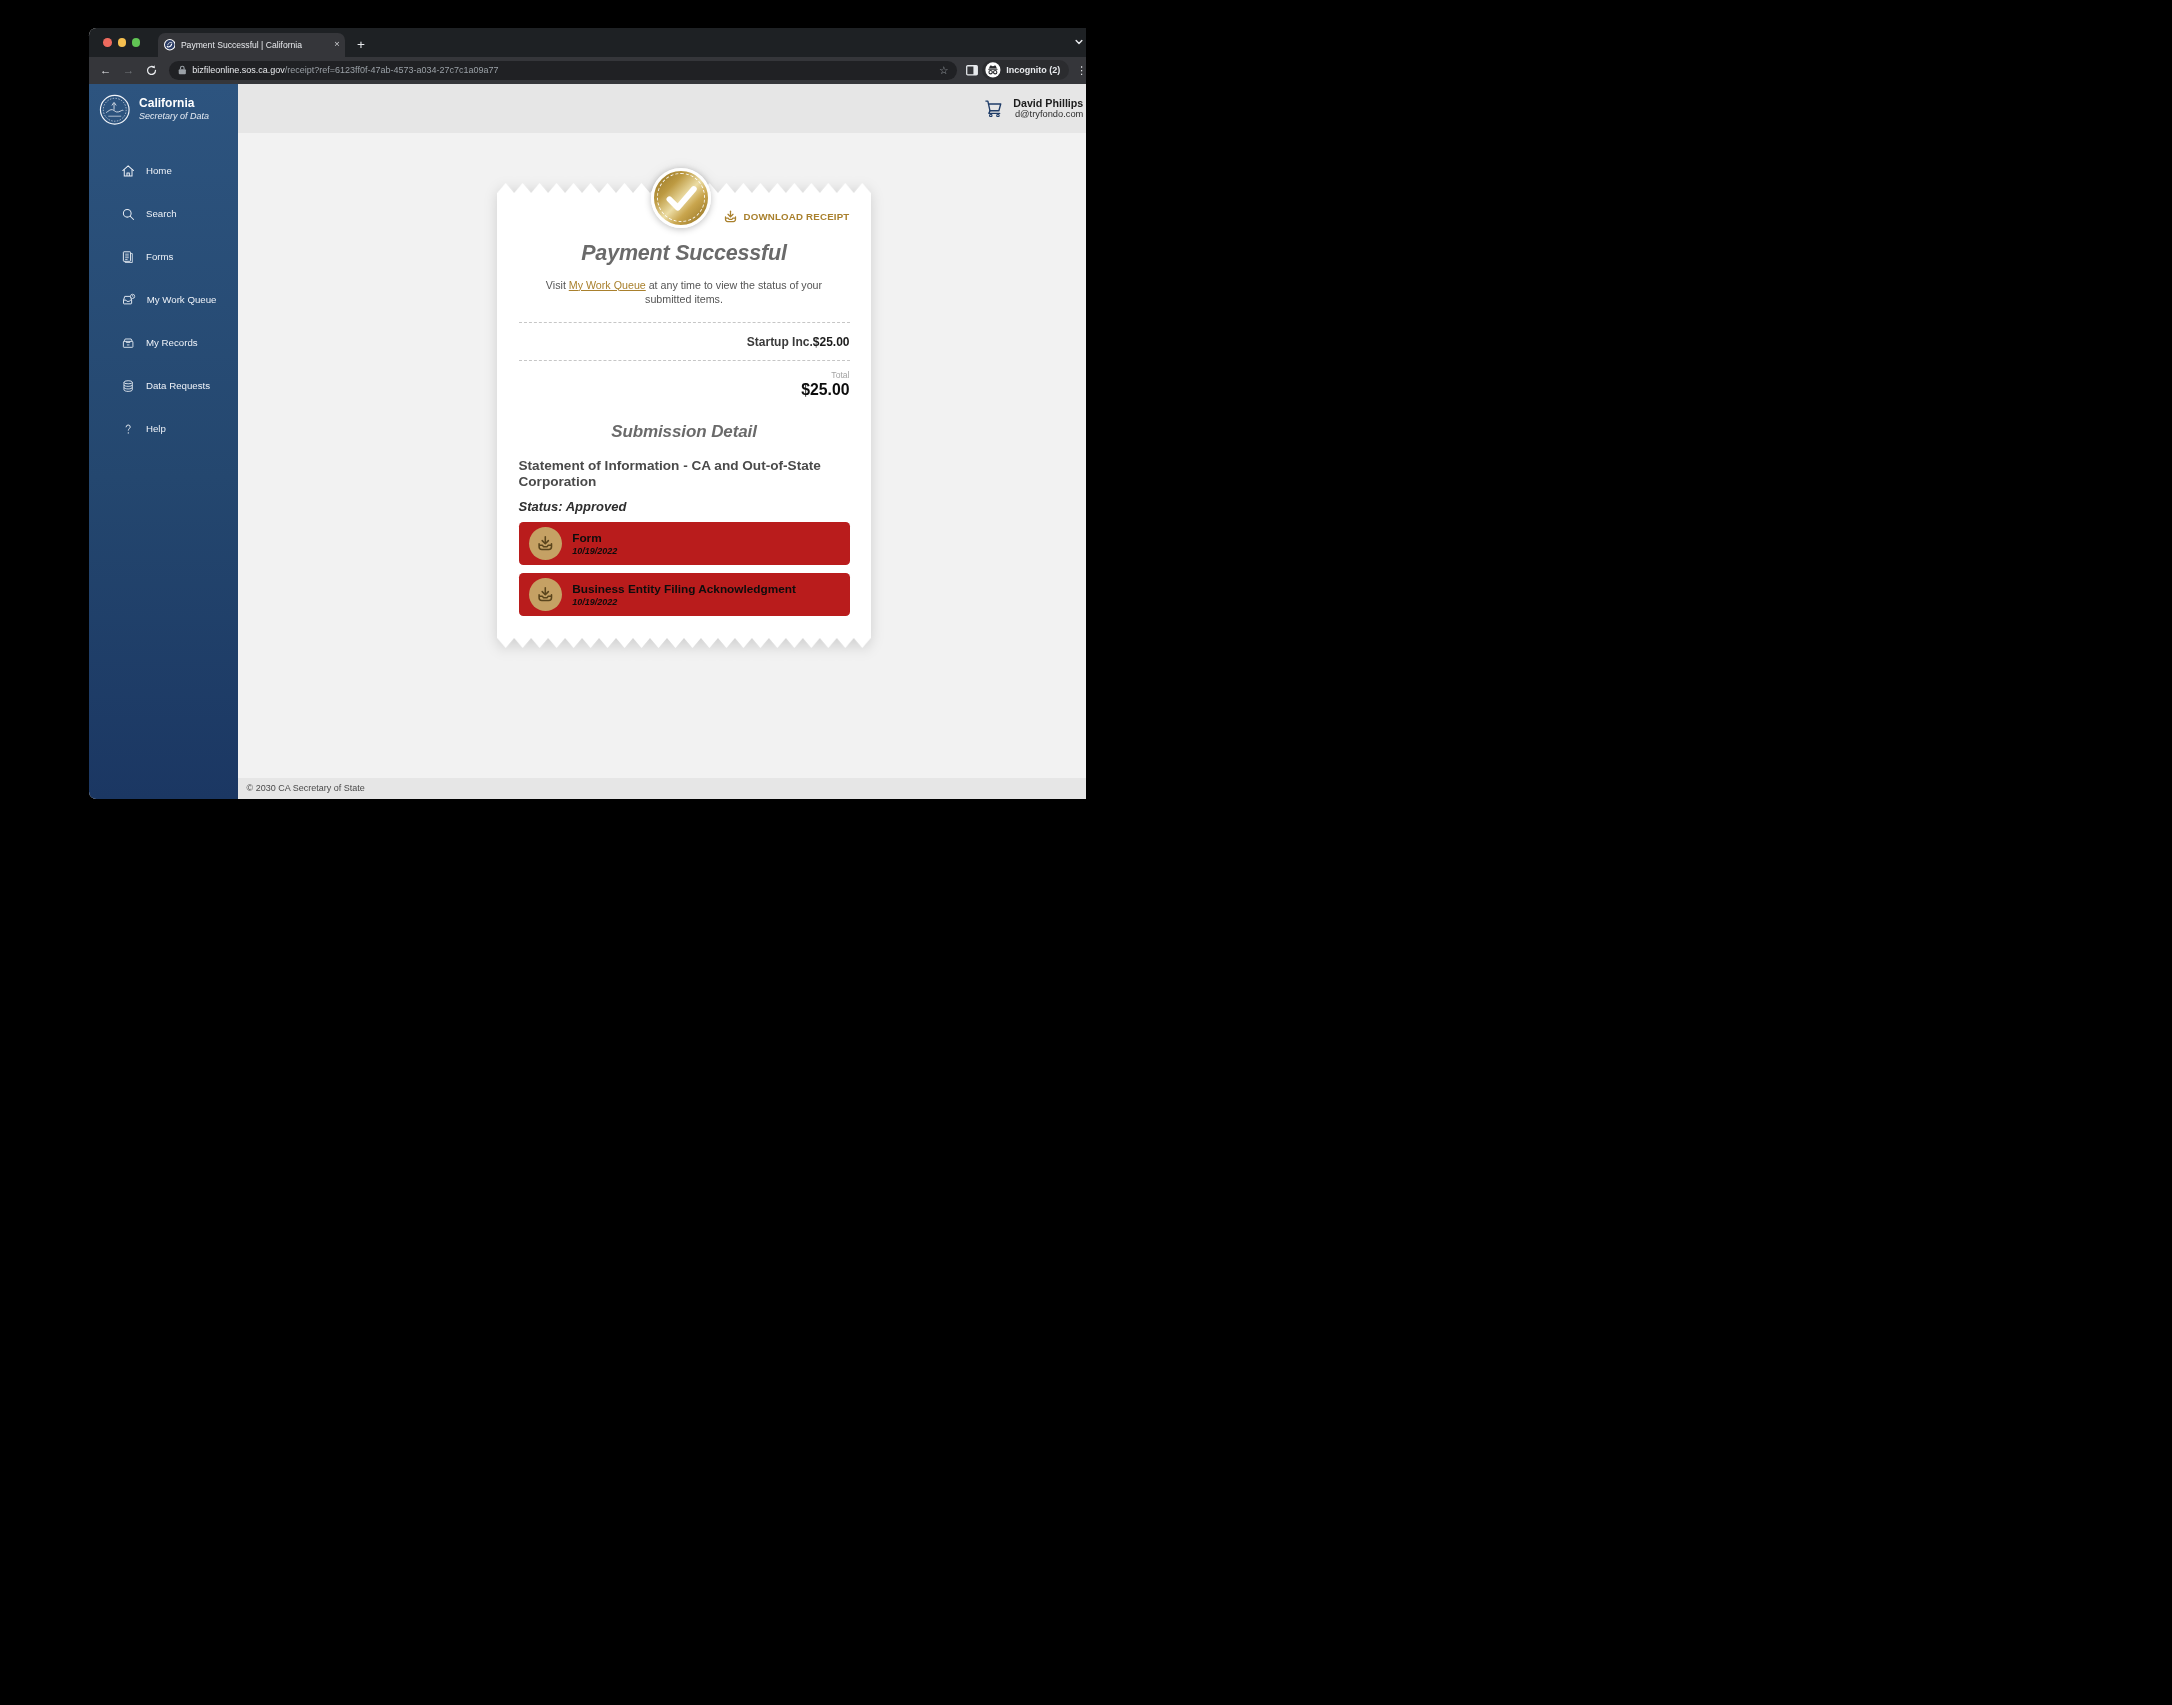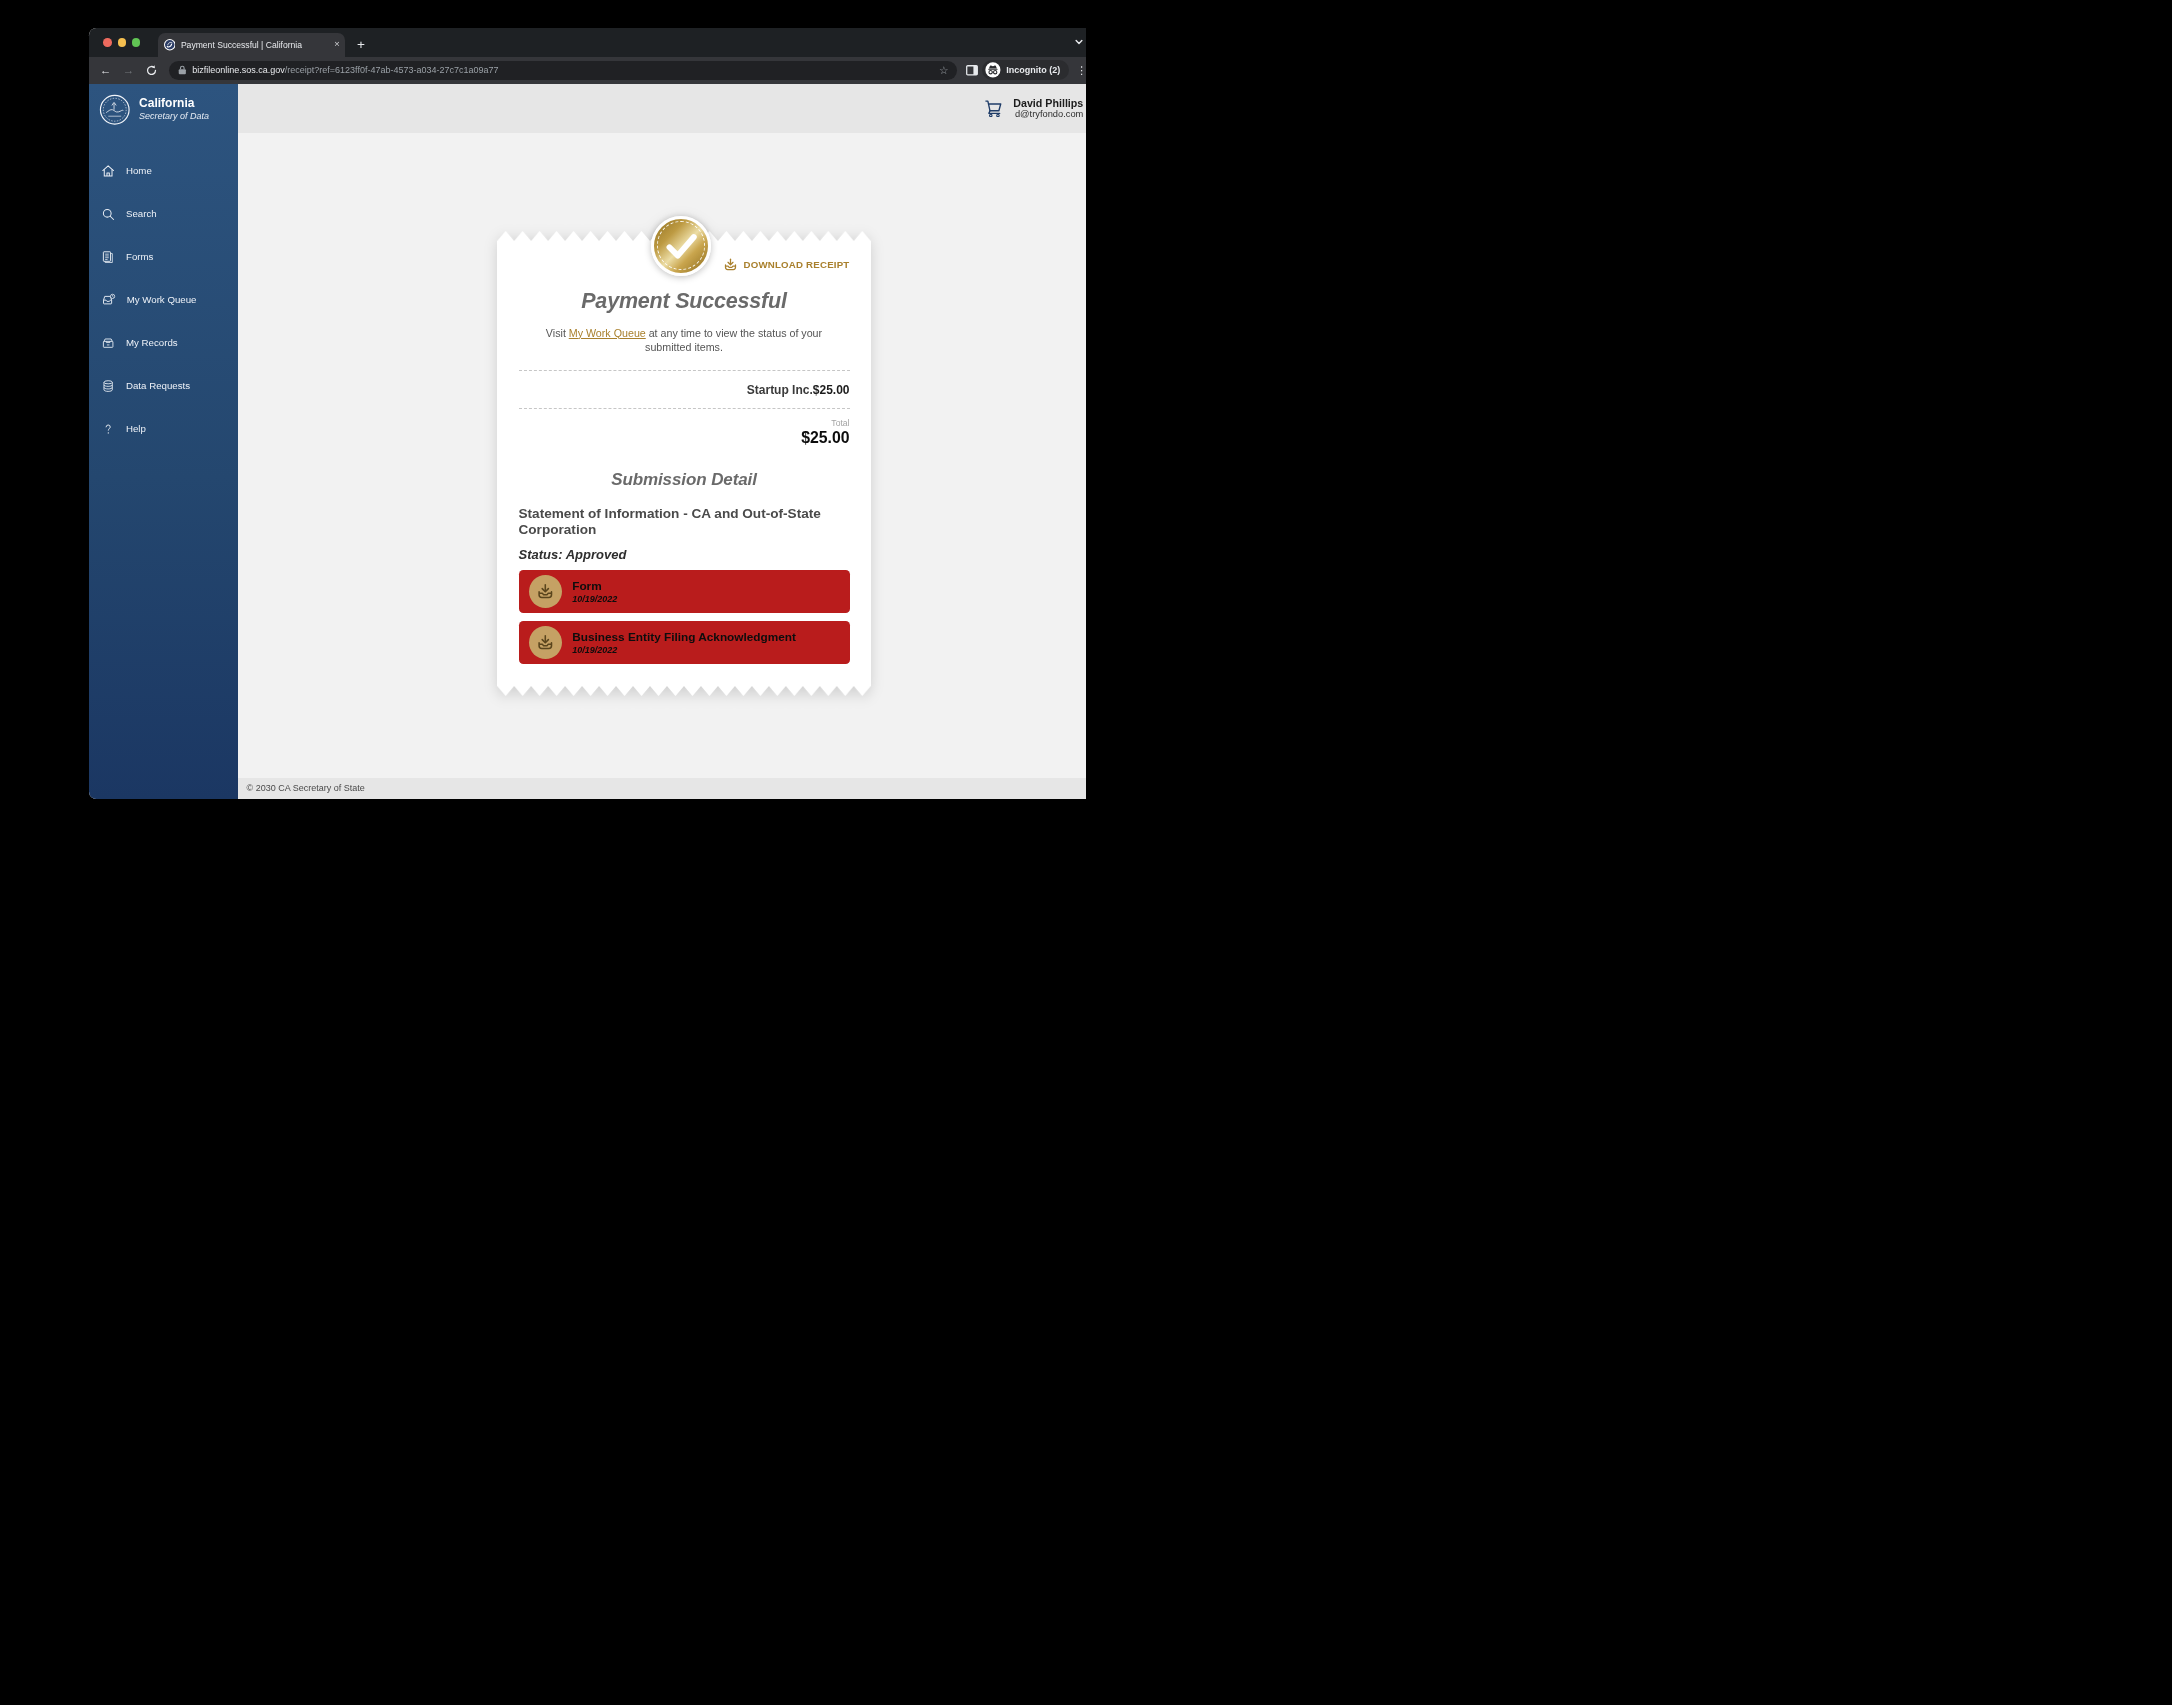--- a/index.html
+++ b/index.html
@@ -48,24 +48,24 @@
   .dots{color:#e8eaed;font-size:10.7px;margin-left:2.9px;}
   
   .content{flex:1;display:flex;min-height:0;}
   .sidebar{
     width:149px;flex:none;background:linear-gradient(180deg,#2d547f 0%,#24476f 55%,#1b3763 100%);
     color:#e9eef5;
   }
   .brand{display:flex;align-items:center;gap:8.6px;padding:10px 7.2px 8.6px 10px;}
   .brand-name{font-size:12px;font-weight:bold;color:#fff;line-height:1.15;}
   .brand-sub{font-size:9px;font-style:italic;color:#e6ecf4;}
-  .nav{margin-top:15.8px;}
+  .nav{margin-top:15.8px;padding-left:20px;}
   .nav-item{height:43px;display:flex;align-items:center;gap:10.7px;padding-left:12px;font-size:9.7px;color:#eef2f8;}
   .nav-item svg{flex:none;}
-  .right-col{flex:1;display:flex;flex-direction:column;min-width:0;gap:48px;}
+  .right-col{flex:1;display:flex;flex-direction:column;min-width:0;}
   .pageheader{
     height:49px;background:#e6e6e6;flex:none;display:flex;align-items:center;
     justify-content:flex-end;padding-right:10.7px;gap:10px;
   }
   .userblock{text-align:right;line-height:1.15;}
   .user-name{font-size:10.7px;font-weight:bold;color:#1c1c1c;}
   .user-email{font-size:9.3px;color:#2e2e2e;}
   .main{flex:1;background:#f2f2f2;position:relative;min-height:0;}
   .pagefooter{height:21.5px;background:#e6e6e6;flex:none;display:flex;align-items:center;padding-left:8.6px;}
   .copyright{font-size:9px;color:#4a4a4a;}

